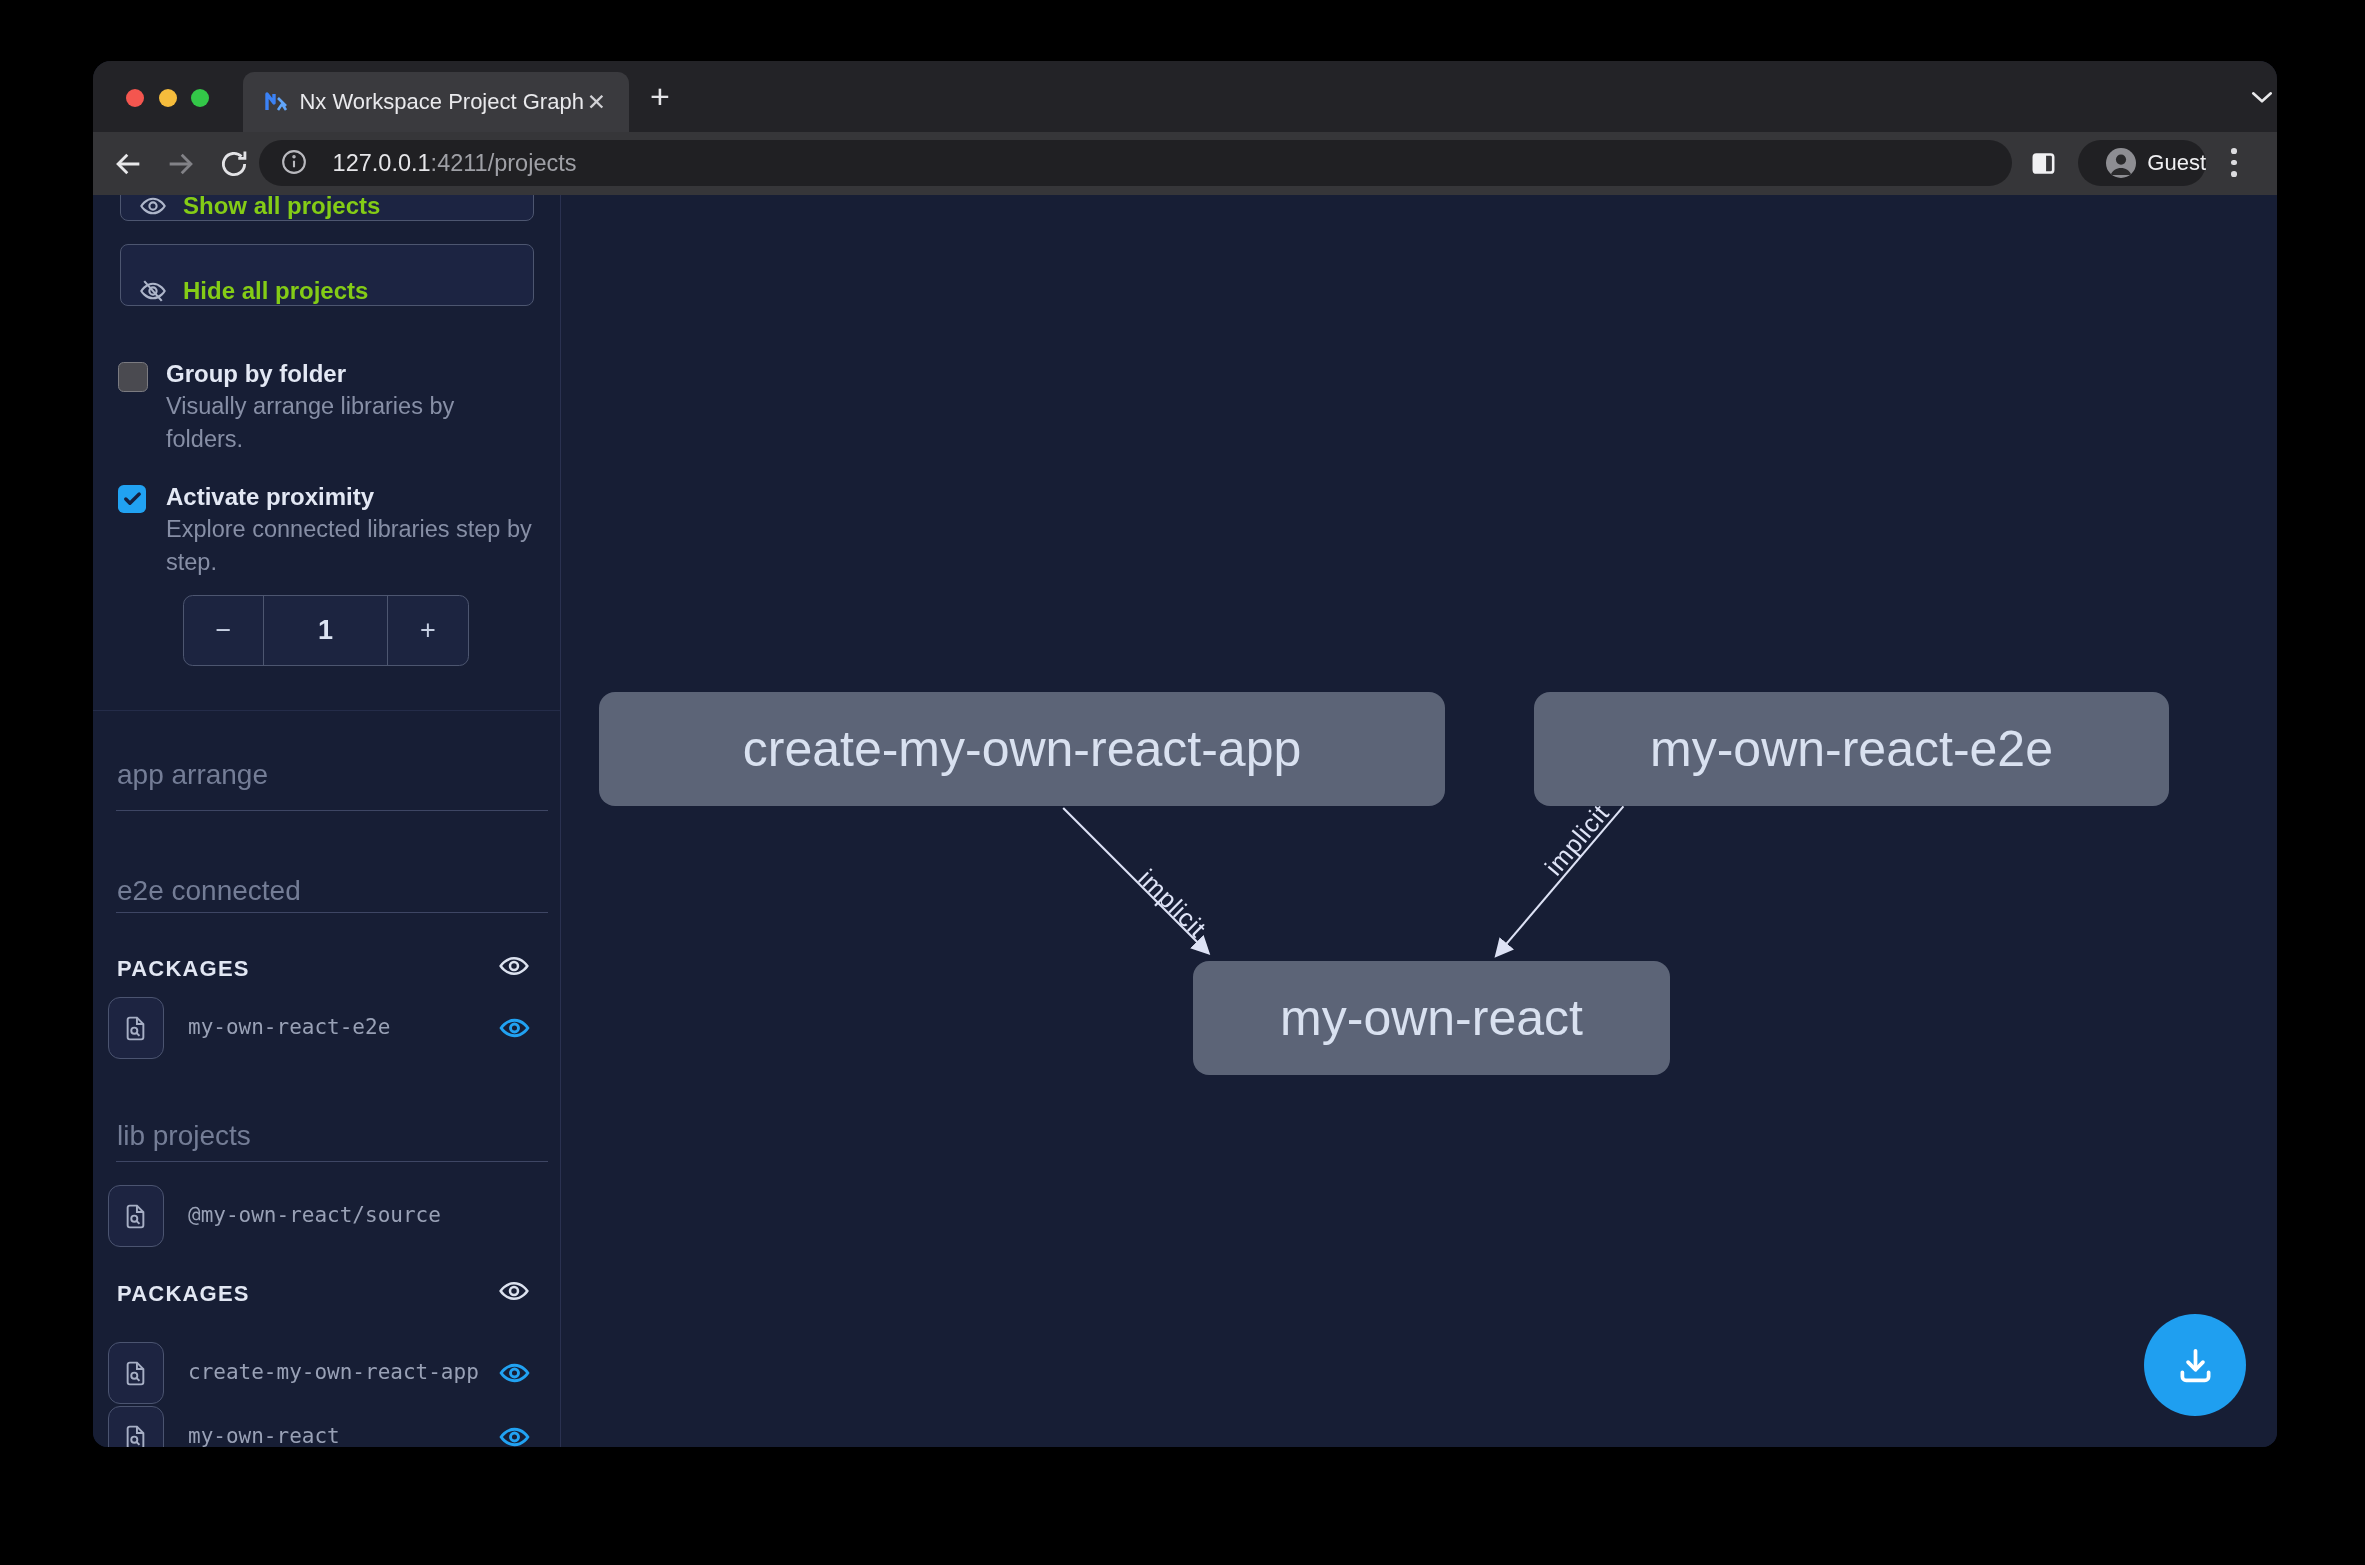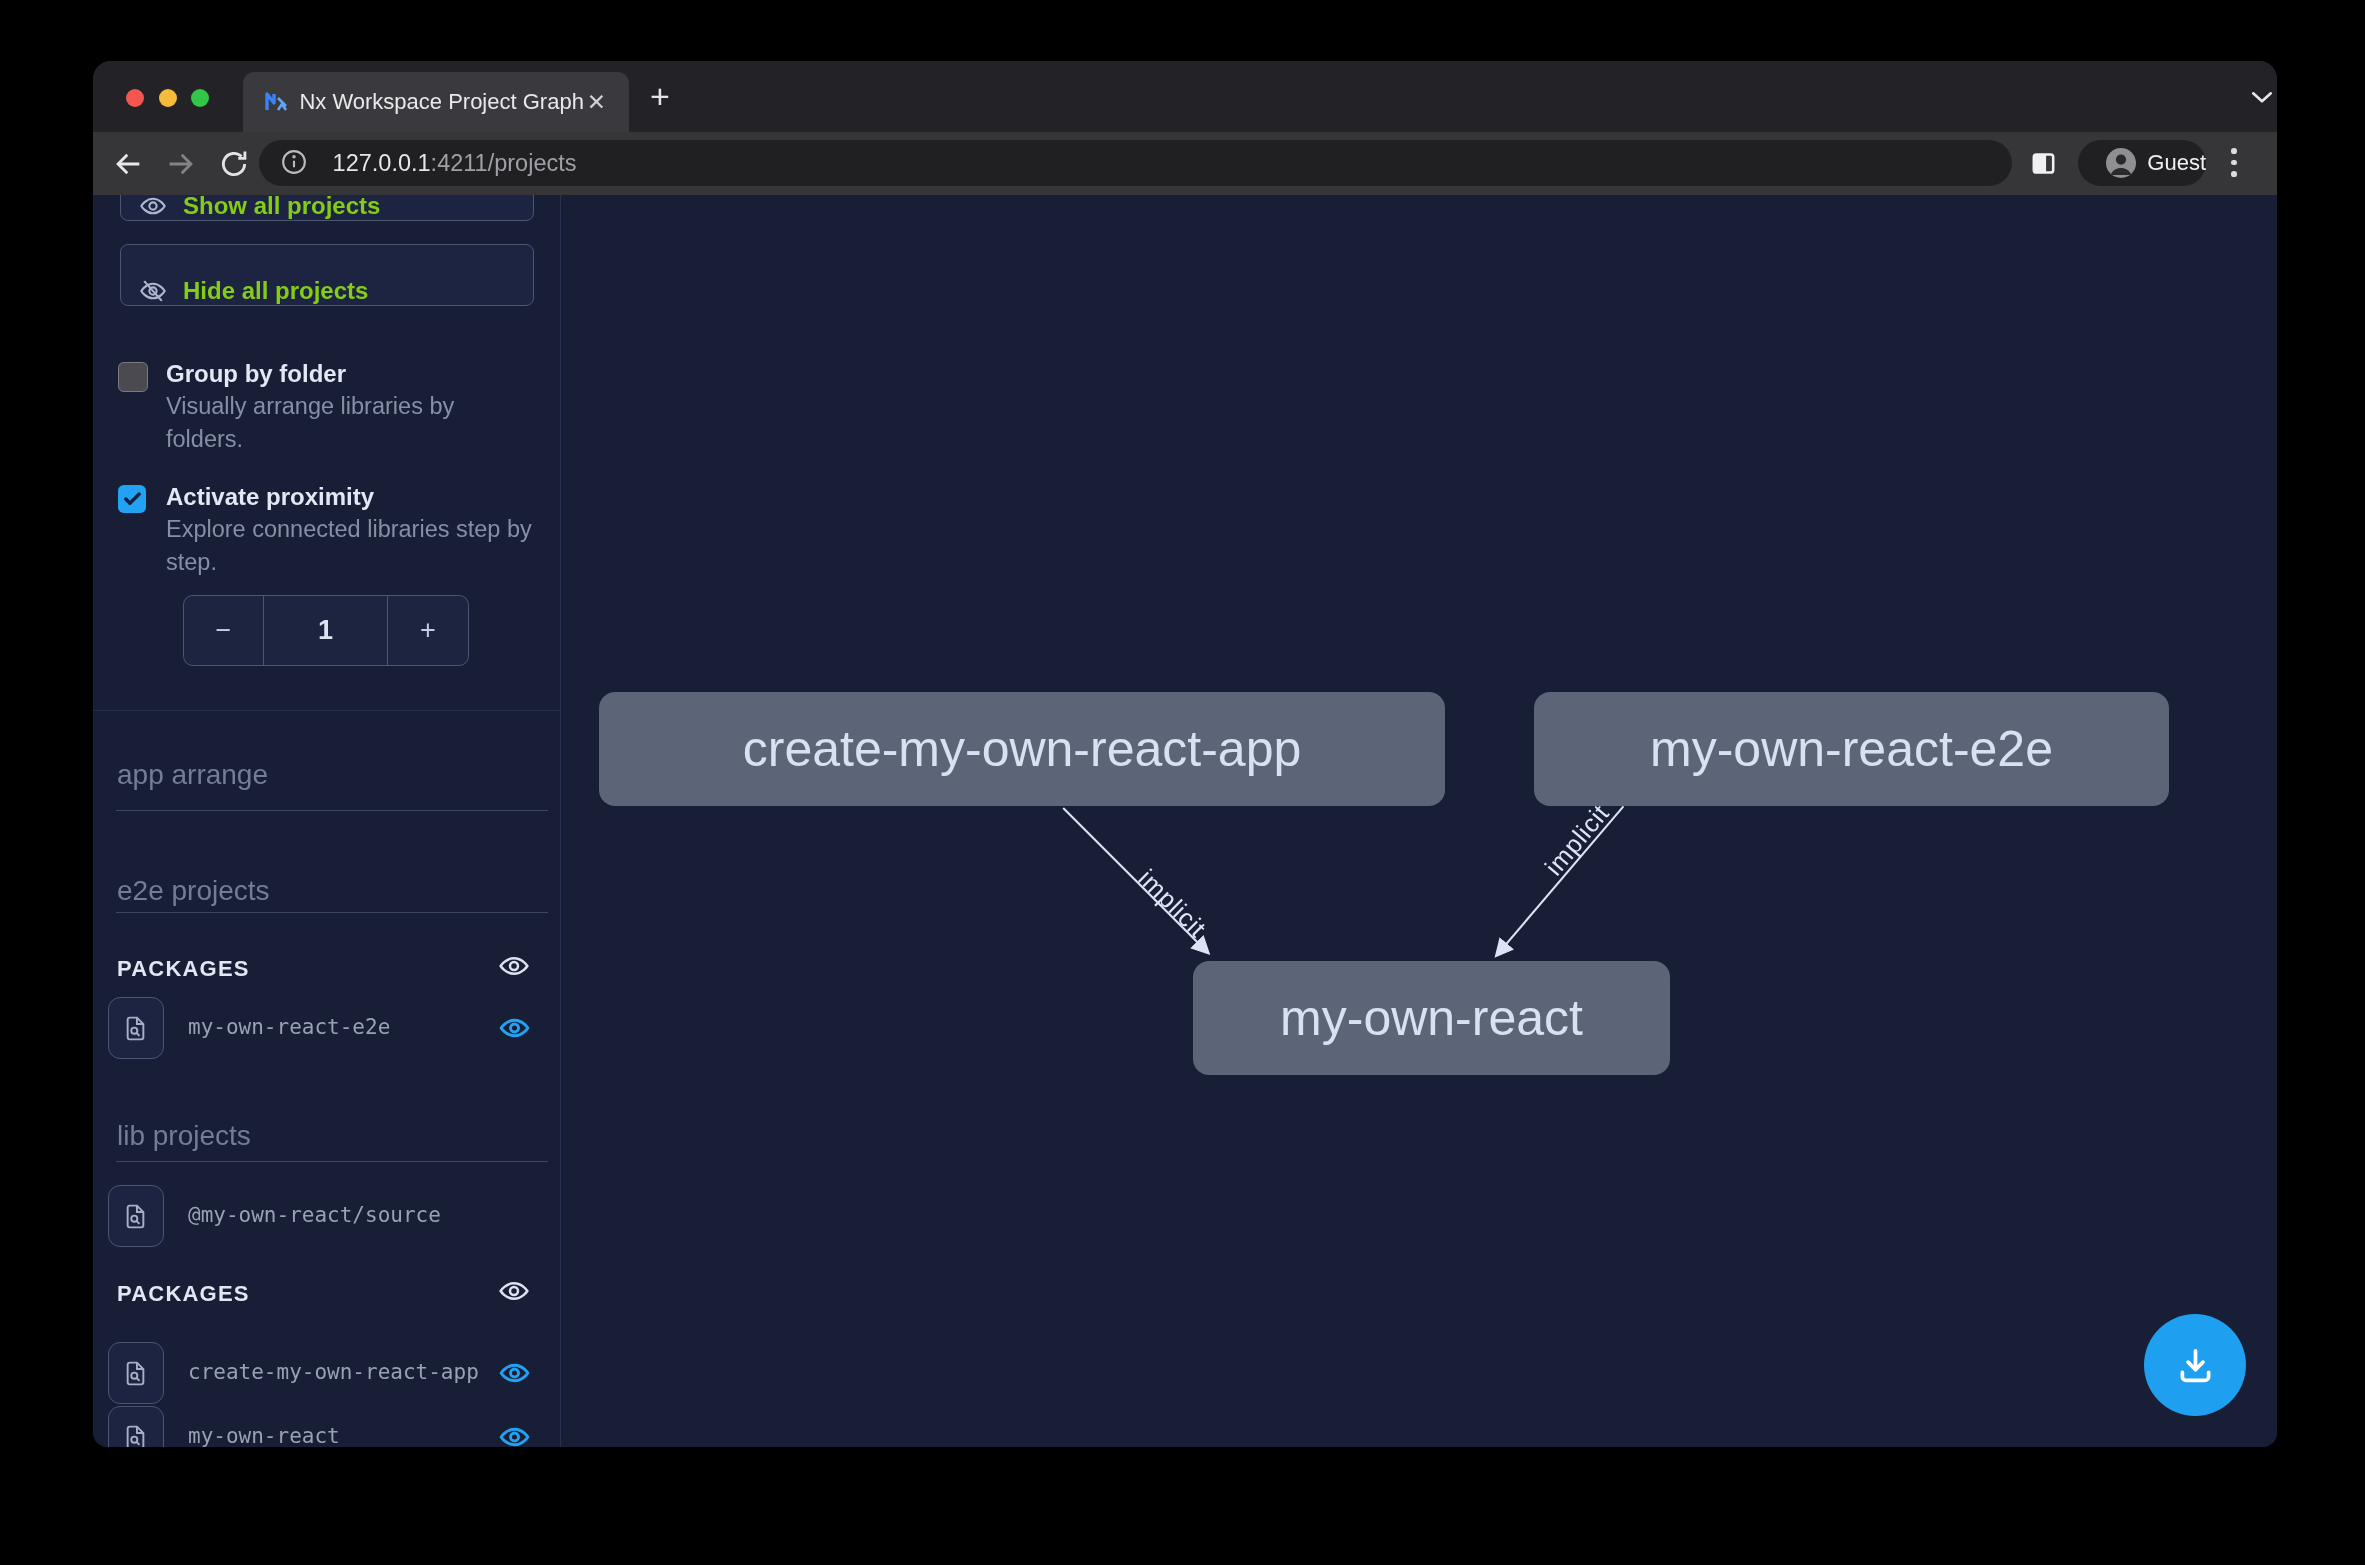--- a/index.html
+++ b/index.html
@@ -200,21 +200,21 @@
           <span class="cell st-dec">−</span>
           <span class="cell st-val">1</span>
           <span class="cell st-inc">+</span>
         </div>
 
         <div class="divider" style="top:515px"></div>
 
         <div class="section-h" style="top:564px">app arrange</div>
         <div class="underline" style="top:615px"></div>
 
-        <div class="section-h" style="top:680px">e2e projects</div>
+        <div class="section-h" style="top:680px">e2e connected</div>
         <div class="underline" style="top:717px"></div>
 
         <div class="pkg-h" style="top:761px">PACKAGES</div>
         <span class="eye-w" style="top:755px">
           <svg width="36" height="32" viewBox="0 0 24 24" fill="none" stroke="currentColor" stroke-width="1.9">
               <path d="M2 12s3.6-5.8 10-5.8S22 12 22 12s-3.6 5.8-10 5.8S2 12 2 12z"></path>
               <circle cx="12" cy="12" r="3"></circle>
             </svg>
         </span>
 

